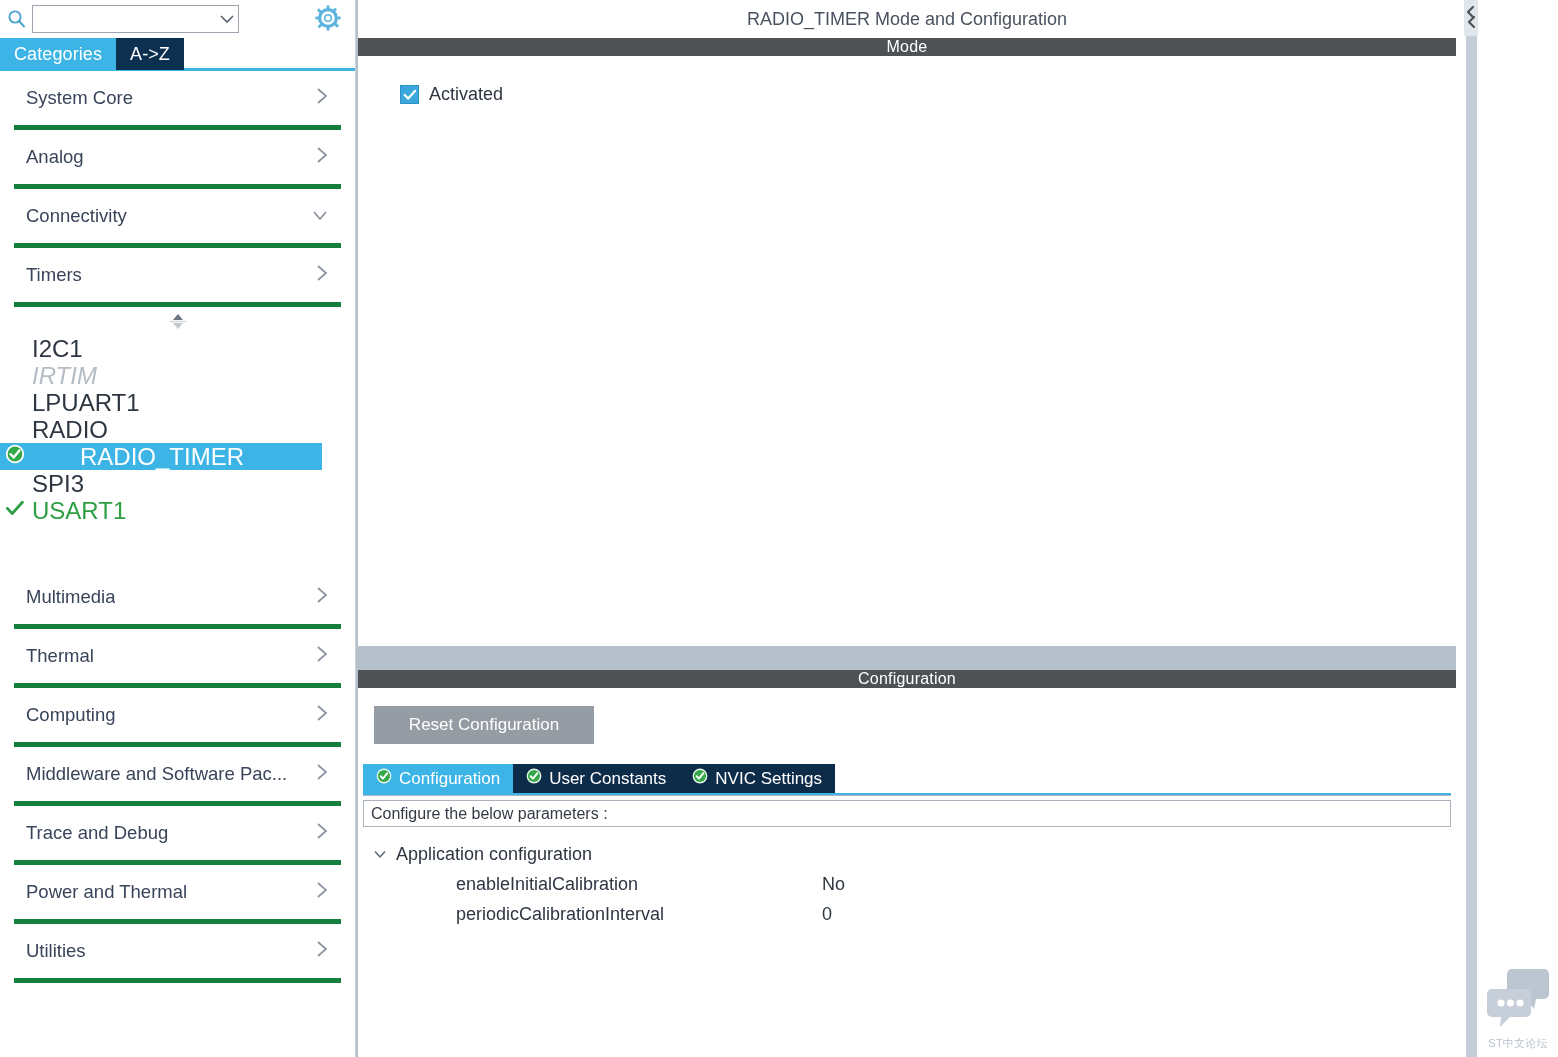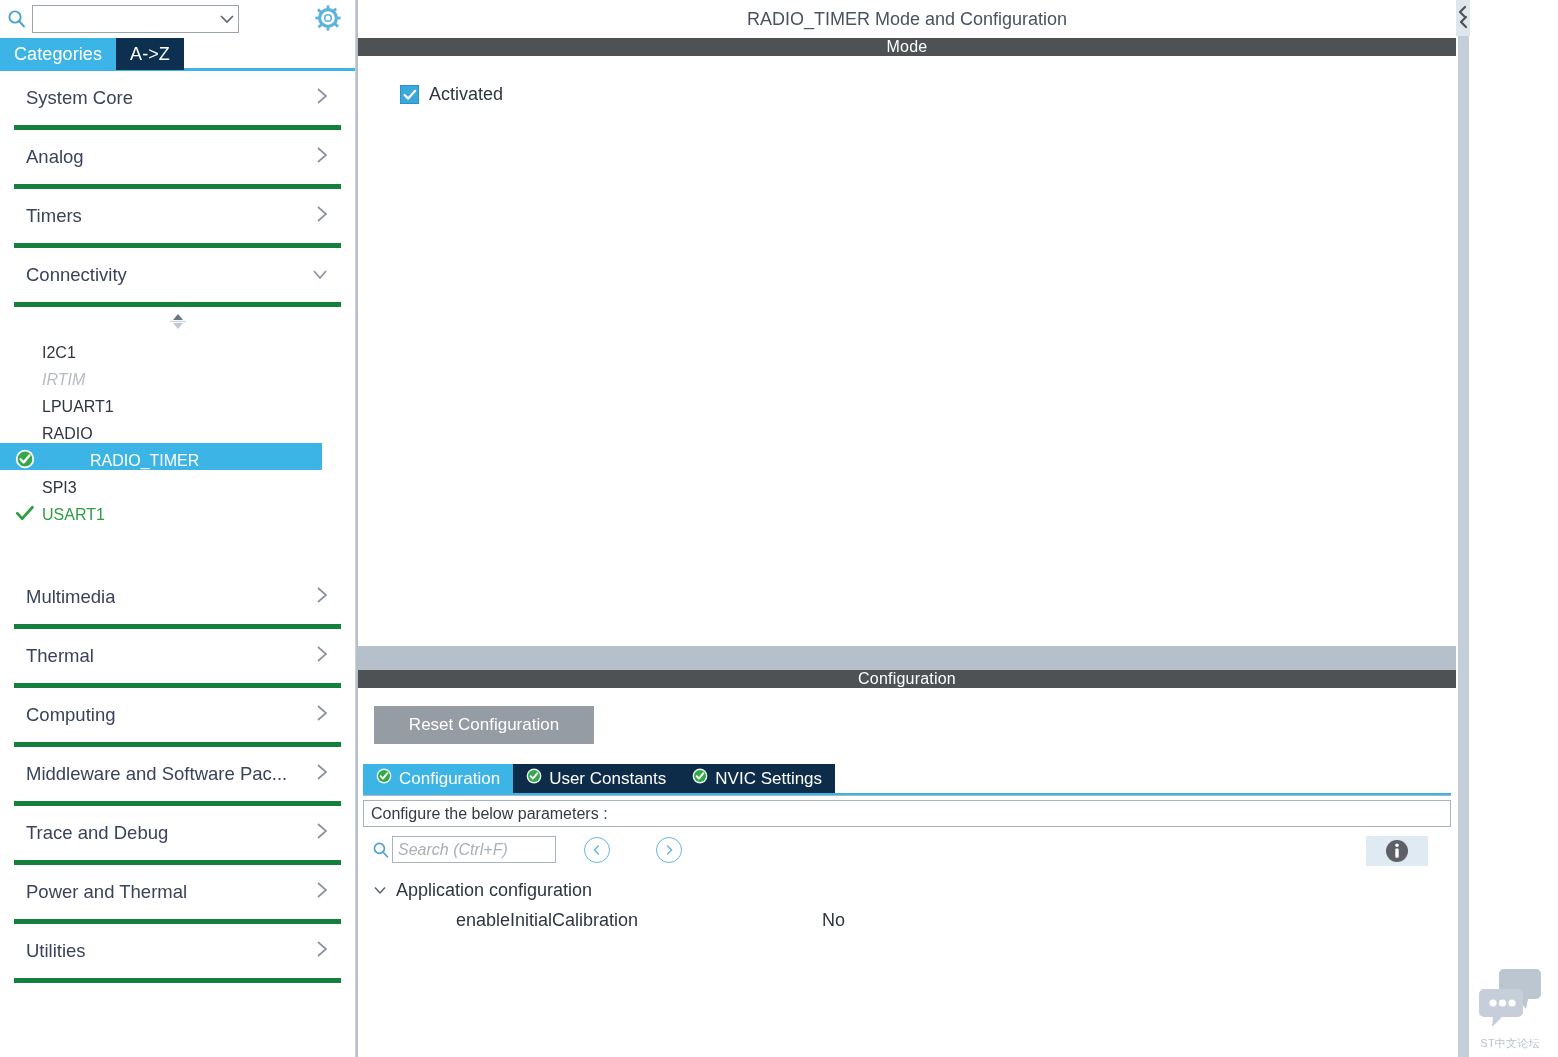--- a/index.html
+++ b/index.html
@@ -132,23 +132,23 @@
   }
 
   .periph-list {
     padding: 0 0 0 0;
     margin: 0;
     list-style: none;
   }
   .periph-item {
     height: 27px;
     display: flex;
-    align-items: flex-end;
-    padding-left: 40px;
-    font-size: 16px;
+    align-items: flex-start;
+    padding-left: 30px;
+    font-size: 24px;
     color: #2e3642;
     cursor: pointer;
     position: relative;
   }
   .periph-item.selected {
     background: #3cb4e5;
     color: #ffffff;
     margin-right: 33px;
     gap: 48px;
   }
@@ -365,21 +365,21 @@
     font-size: 18px;
     color: #2e3642;
     cursor: pointer;
   }
   .param-name { width: 450px; padding-left: 84px; }
   .param-value { flex: 1; }
 
   
   .right-edge {
     position: absolute;
-    top: 0; right: 12px;
+    top: 0; right: 4px;
     width: 90px;
     height: 1057px;
     background: #ffffff;
     pointer-events: none;
   }
   .edge-bar {
     position: absolute;
     left: 2px;
     top: 0;
     width: 11px;
@@ -483,33 +483,33 @@
       <div class="cat-item">
         <span class="cat-label">Analog</span>
         <span class="cat-chev">
           <svg width="14" height="20" viewBox="0 0 14 20">
             <polyline points="3,3 11,10 3,17" fill="none" stroke="#8892a0" stroke-width="1.7"></polyline>
           </svg>
         </span>
       </div>
 
       <div class="cat-item">
-        <span class="cat-label">Timers</span>
-        <span class="cat-chev">
-          <svg width="14" height="20" viewBox="0 0 14 20">
-            <polyline points="3,3 11,10 3,17" fill="none" stroke="#8892a0" stroke-width="1.7"></polyline>
-          </svg>
-        </span>
-      </div>
-
-      <div class="cat-item">
         <span class="cat-label">Connectivity</span>
         <span class="cat-chev">
           <svg width="18" height="14" viewBox="0 0 18 14">
             <polyline points="3,4 9,11 15,4" fill="none" stroke="#8892a0" stroke-width="1.7"></polyline>
+          </svg>
+        </span>
+      </div>
+
+      <div class="cat-item">
+        <span class="cat-label">Timers</span>
+        <span class="cat-chev">
+          <svg width="14" height="20" viewBox="0 0 14 20">
+            <polyline points="3,3 11,10 3,17" fill="none" stroke="#8892a0" stroke-width="1.7"></polyline>
           </svg>
         </span>
       </div>
     </div>
 
     <div class="splitter-handle">
       <svg width="22" height="20" viewBox="0 0 22 20">
         <polygon points="11,3 16,9 6,9" fill="#6b7480"></polygon>
         <line x1="3" y1="10.5" x2="19" y2="10.5" stroke="#d0d6dc" stroke-width="1.4"></line>
         <polygon points="11,18 16,12 6,12" fill="#c3c9d0"></polygon>
@@ -671,61 +671,39 @@
                 <polyline points="4.6,8.2 6.9,10.6 11.4,5.2" fill="none" stroke="#ffffff" stroke-width="1.9" stroke-linecap="round" stroke-linejoin="round"></polyline>
               </svg>
             </span>
             <span>NVIC Settings</span>
           </div>
         </div>
         <div class="cfg-tabs-underline"></div>
 
         <div class="cfg-hint">Configure the below parameters :</div>
 
-        <div class="search-row2">
-          <span class="mini-glass">
-            <svg width="18" height="18" viewBox="0 0 18 18">
-              <circle cx="7.4" cy="7.4" r="5" fill="none" stroke="#4da3cf" stroke-width="1.7"></circle>
-              <line x1="11" y1="11" x2="15.4" y2="15.8" stroke="#4da3cf" stroke-width="1.7" stroke-linecap="round"></line>
-            </svg>
-          </span>
-          <input class="param-search" type="text" value="" placeholder="Search (Ctrl+F)" style="">
-          <span class="nav-circle nav-prev">
-            <svg width="12" height="12" viewBox="0 0 12 12">
-              <polyline points="7.4,2 3.4,6 7.4,10" fill="none" stroke="#68b6db" stroke-width="1.5" stroke-linecap="round" stroke-linejoin="round"></polyline>
-            </svg>
-          </span>
-          <span class="nav-circle nav-next">
-            <svg width="12" height="12" viewBox="0 0 12 12">
-              <polyline points="4.6,2 8.6,6 4.6,10" fill="none" stroke="#68b6db" stroke-width="1.5" stroke-linecap="round" stroke-linejoin="round"></polyline>
-            </svg>
-          </span>
-          <span class="info-badge">
-            <svg width="26" height="26" viewBox="0 0 26 26">
-              <circle cx="13" cy="13" r="11" fill="#5d6066"></circle>
-              <circle cx="13" cy="7.2" r="1.8" fill="#ffffff"></circle>
-              <rect x="11.3" y="10.4" width="3.4" height="9.4" rx="1.1" fill="#ffffff"></rect>
-            </svg>
-          </span>
-        </div>
 
         <div class="param-tree">
           <div class="tree-group">
             <span class="tree-chev">
               <svg width="14" height="10" viewBox="0 0 14 10">
                 <polyline points="2,2.5 7,8 12,2.5" fill="none" stroke="#5c6672" stroke-width="1.5"></polyline>
               </svg>
             </span>
             <span>Application configuration</span>
           </div>
 
           <div class="param-row">
             <span class="param-name">enableInitialCalibration</span>
             <span class="param-value">No</span>
           </div>
+          <div class="param-row">
+            <span class="param-name">periodicCalibrationInterval</span>
+            <span class="param-value">0</span>
+          </div>
         </div>
 
       </div>
     </div>
 
     <div class="right-edge">
       <div class="edge-bar"></div>
       <div class="edge-collapse">
         <svg width="12" height="26" viewBox="0 0 12 26">
           <polyline points="8,2 3,7 8,12" fill="none" stroke="#4f5254" stroke-width="2.2" stroke-linecap="round" stroke-linejoin="round"></polyline>

